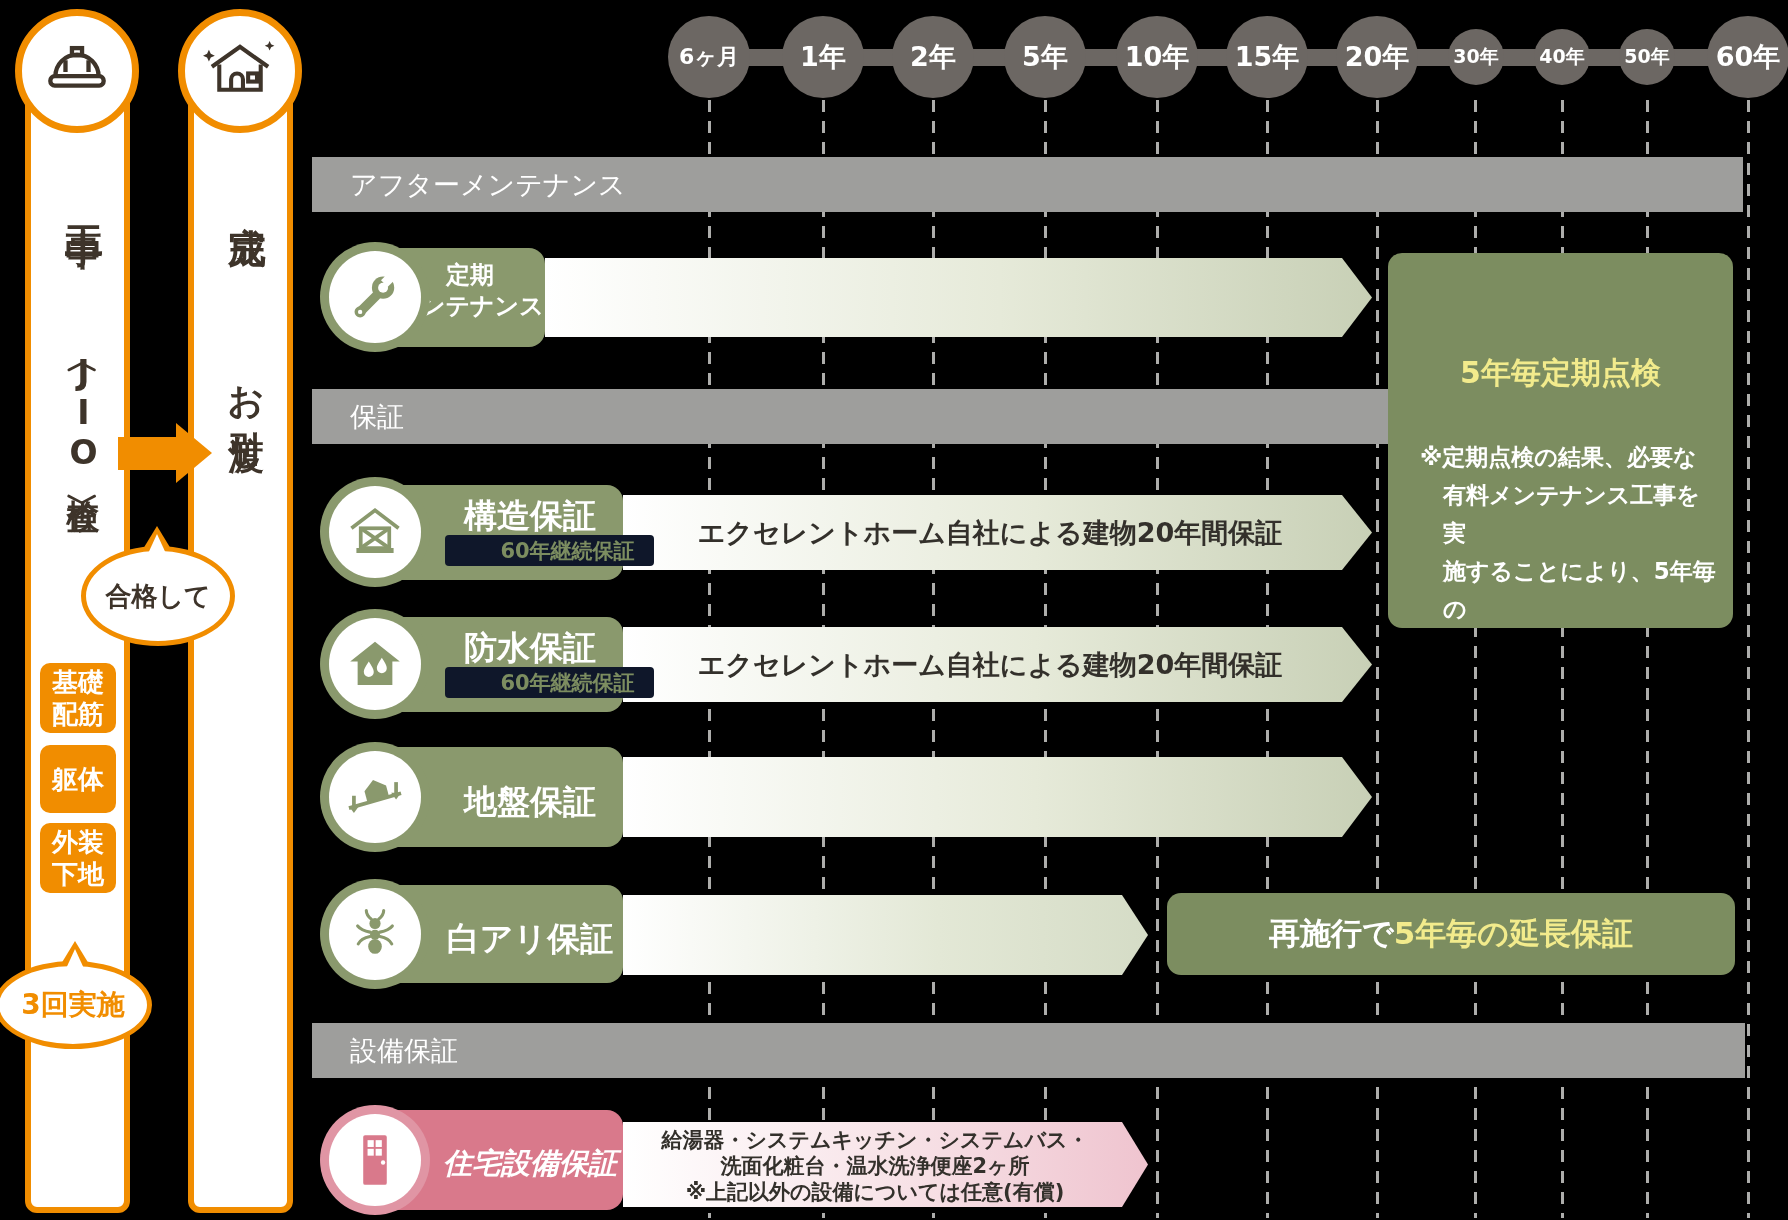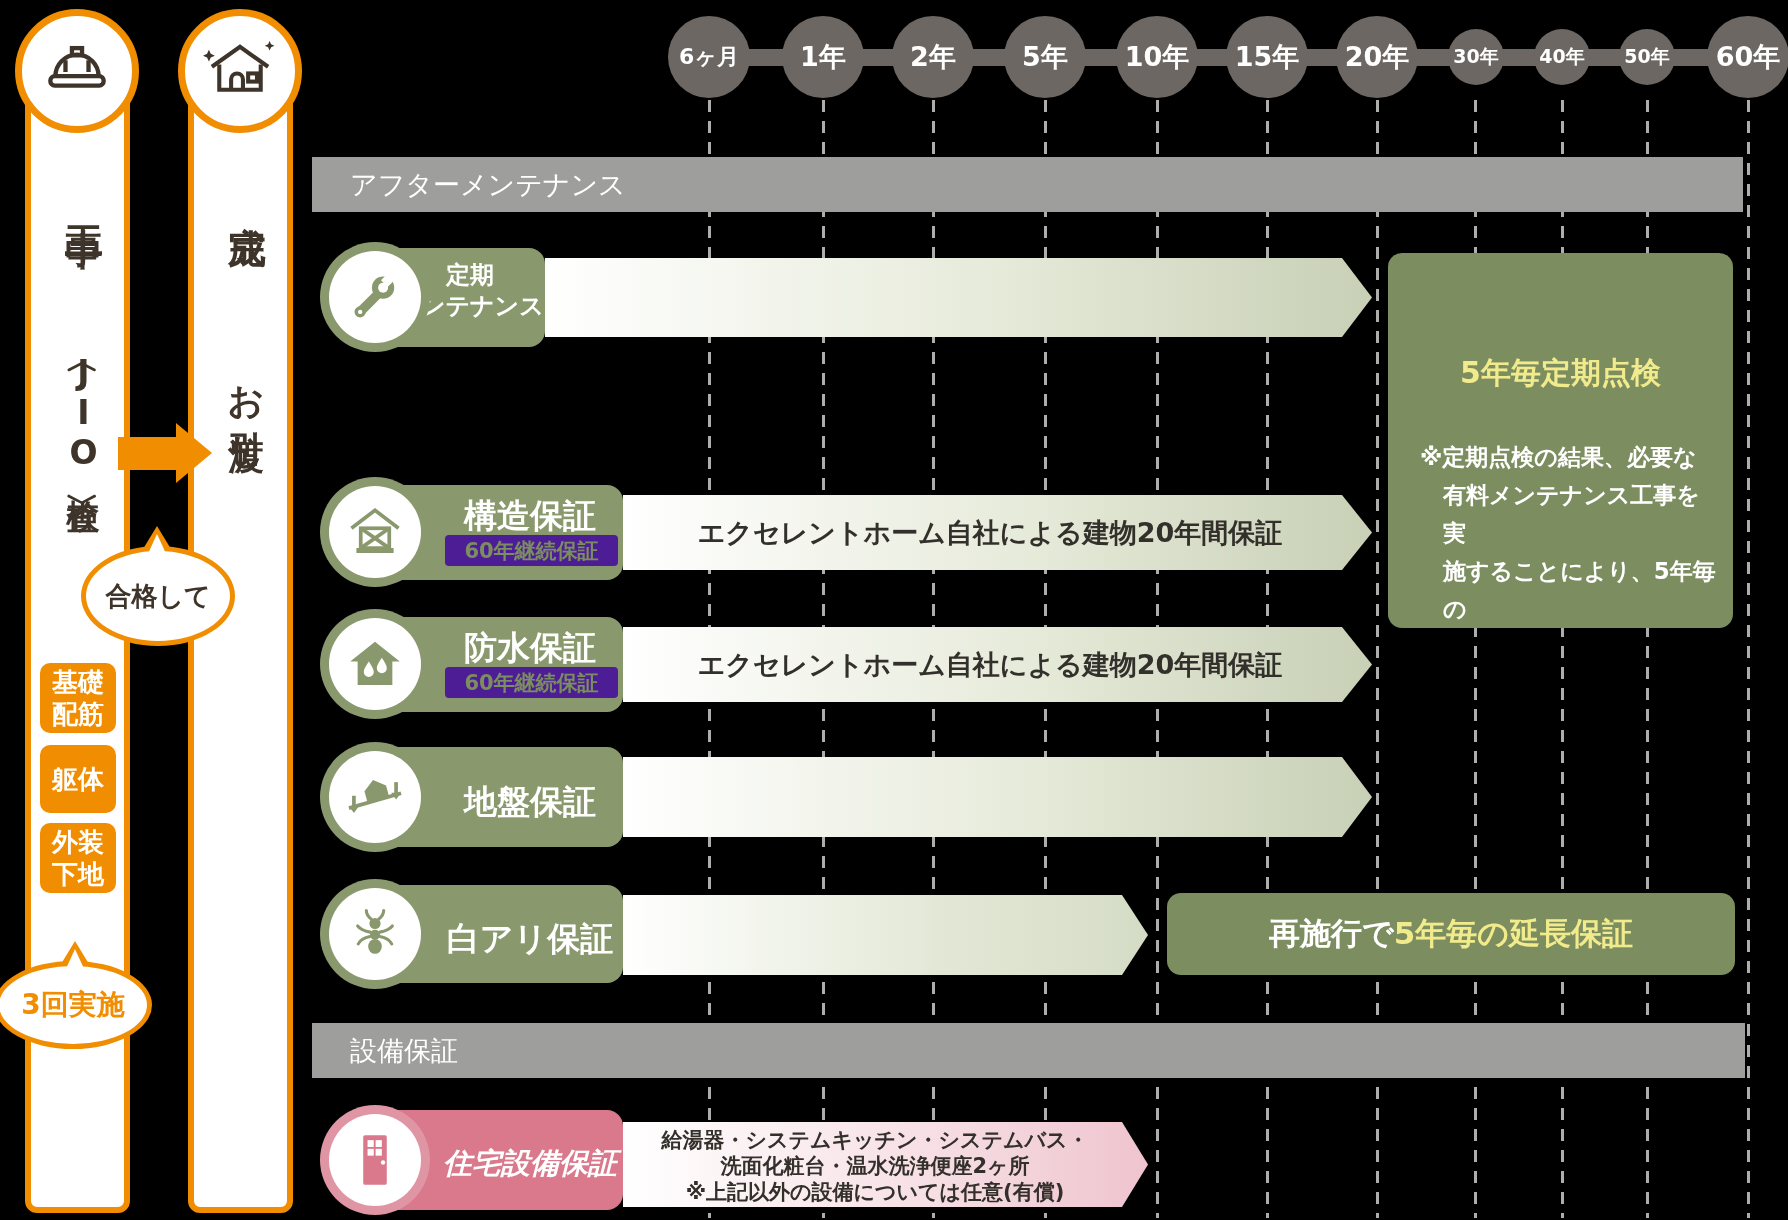--- a/index.html
+++ b/index.html
@@ -20,22 +20,22 @@
   
   .vdash{position:absolute;top:100px;height:1118px;width:3px;z-index:0;
          background:repeating-linear-gradient(to bottom,var(--dash) 0 12px,transparent 12px 21px);}
   
   .section-bar{position:absolute;left:312px;height:55px;background:var(--gray-bar);color:#fff;
                font-size:27px;display:flex;align-items:center;padding-left:38px;box-sizing:border-box;z-index:2;}
   
   .rl{position:absolute;background:var(--green);border-radius:16px;z-index:3;}
   .rl.pinkbg{background:var(--pink);}
   .rl-title{position:absolute;color:#fff;font-weight:bold;text-align:center;z-index:4;}
-  .sub-box{position:absolute;background:#4c1d95;border-radius:4px;display:flex;align-items:center;justify-content:center;
-           color:var(--dark-green);font-weight:bold;font-size:21px;z-index:4;}
+  .sub-box{position:absolute;background:#0f172a;border-radius:4px;display:flex;align-items:center;justify-content:center;
+           color:var(--dark-green);font-weight:bold;font-size:21px;z-index:4;padding-left:36px;}
   
   .ric{position:absolute;width:110px;height:110px;border-radius:50%;background:var(--green);z-index:4;}
   .ric.pinkring{background:var(--pink-light);}
   .ric-inner{position:absolute;inset:9px;border-radius:50%;background:#fff;display:flex;align-items:center;justify-content:center;}
   
   .hbar{position:absolute;z-index:2;background:linear-gradient(90deg,#FFFFFF 0%,#E6EAD9 55%,#C8D0B6 100%);
         clip-path:polygon(0 0,calc(100% - 30px) 0,100% 50%,calc(100% - 30px) 100%,0 100%);}
   .hbar.short{background:linear-gradient(90deg,#FFFFFF 0%,#E3E8D6 60%,#D5DCC6 100%);
         clip-path:polygon(0 0,calc(100% - 26px) 0,100% 50%,calc(100% - 26px) 100%,0 100%);}
   .hbar.pinkgrad{background:linear-gradient(90deg,#FFFFFF 0%,#F7E1E6 55%,#EFC4CF 100%);
@@ -118,20 +118,23 @@
   <div class="tick small" style="left:1619px">
       <span>50年</span>
     </div>
   <div class="tick big" style="left:1707px">
       <span>60年</span>
     </div>
 
   <div class="section-bar" style="top:157px;width:1431px;">
       <span>アフターメンテナンス</span>
     </div>
+  <div class="section-bar" style="top:389px;width:1078px;">
+      <span>保証</span>
+    </div>
   <div class="section-bar" style="top:1023px;width:1433px;">
       <span>設備保証</span>
     </div>
 
   <div class="rl" style="left:352px;top:248px;width:193px;height:99px;"></div>
   <div class="hbar" style="left:545px;top:258px;width:827px;height:79px;"></div>
   <div class="rl-title" style="left:395px;top:260px;width:150px;font-size:24px;line-height:31px;">
     <div>定期</div>
     <div>メンテナンス</div>
   </div>

